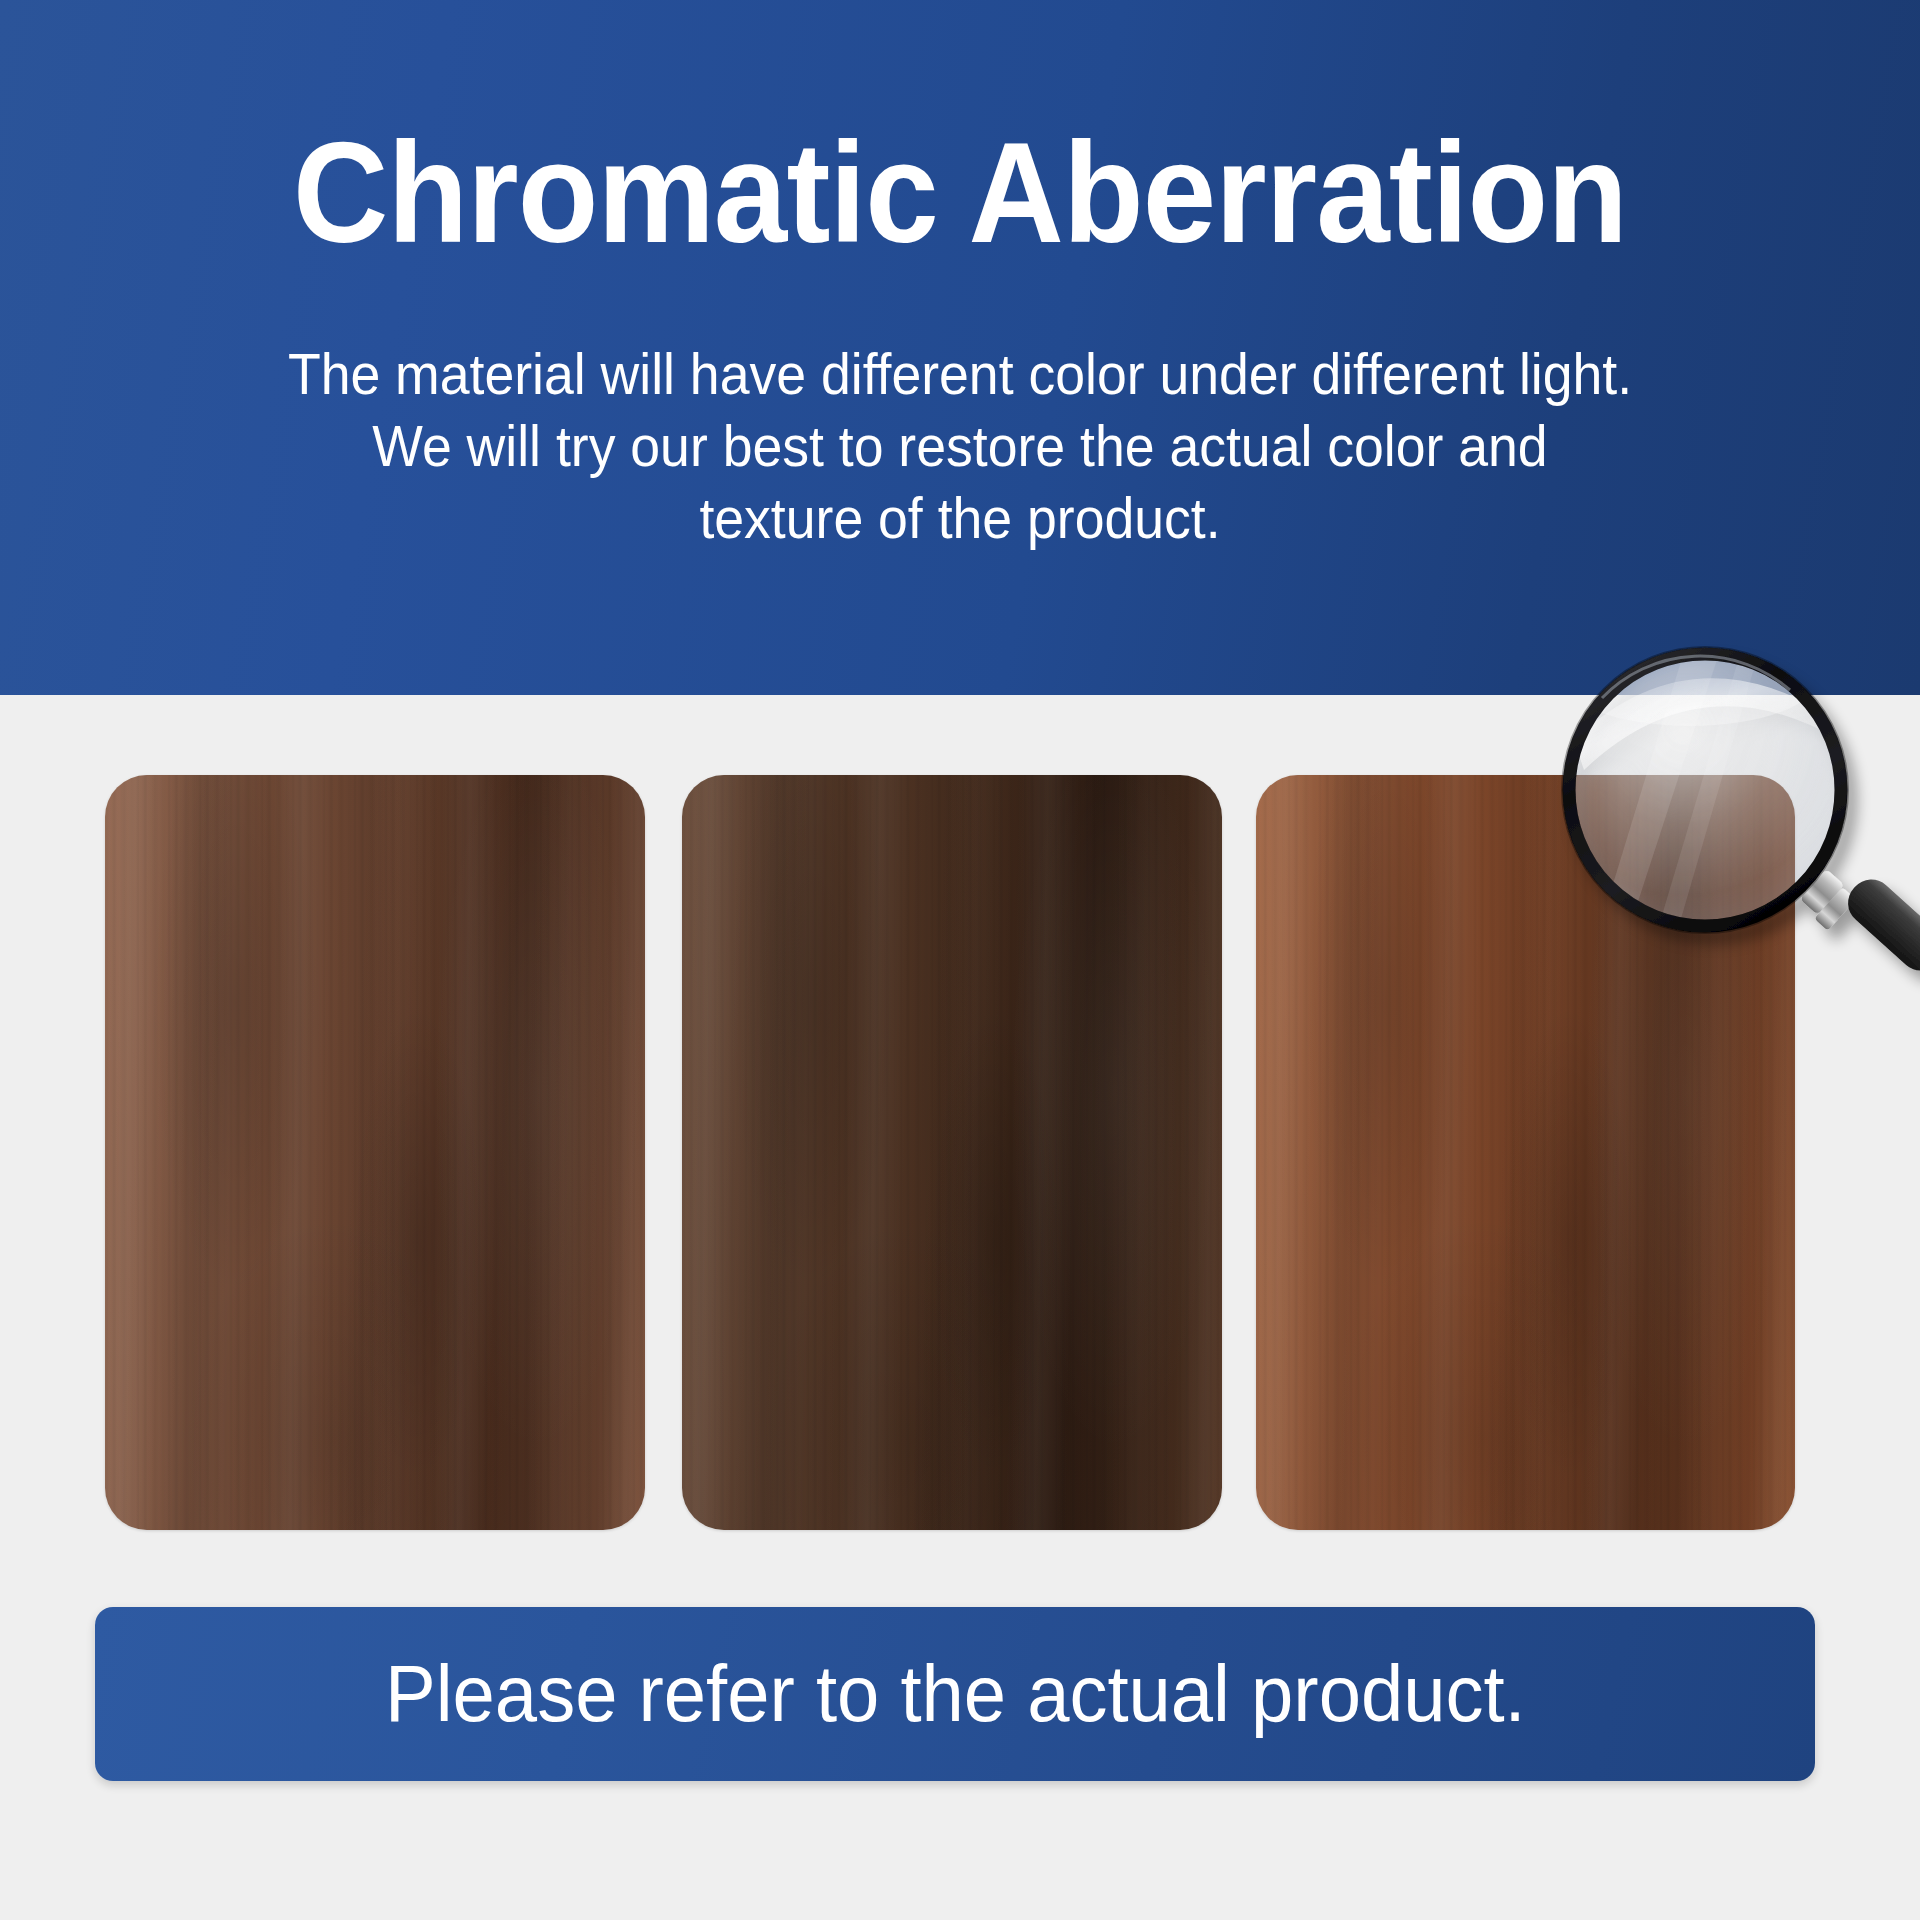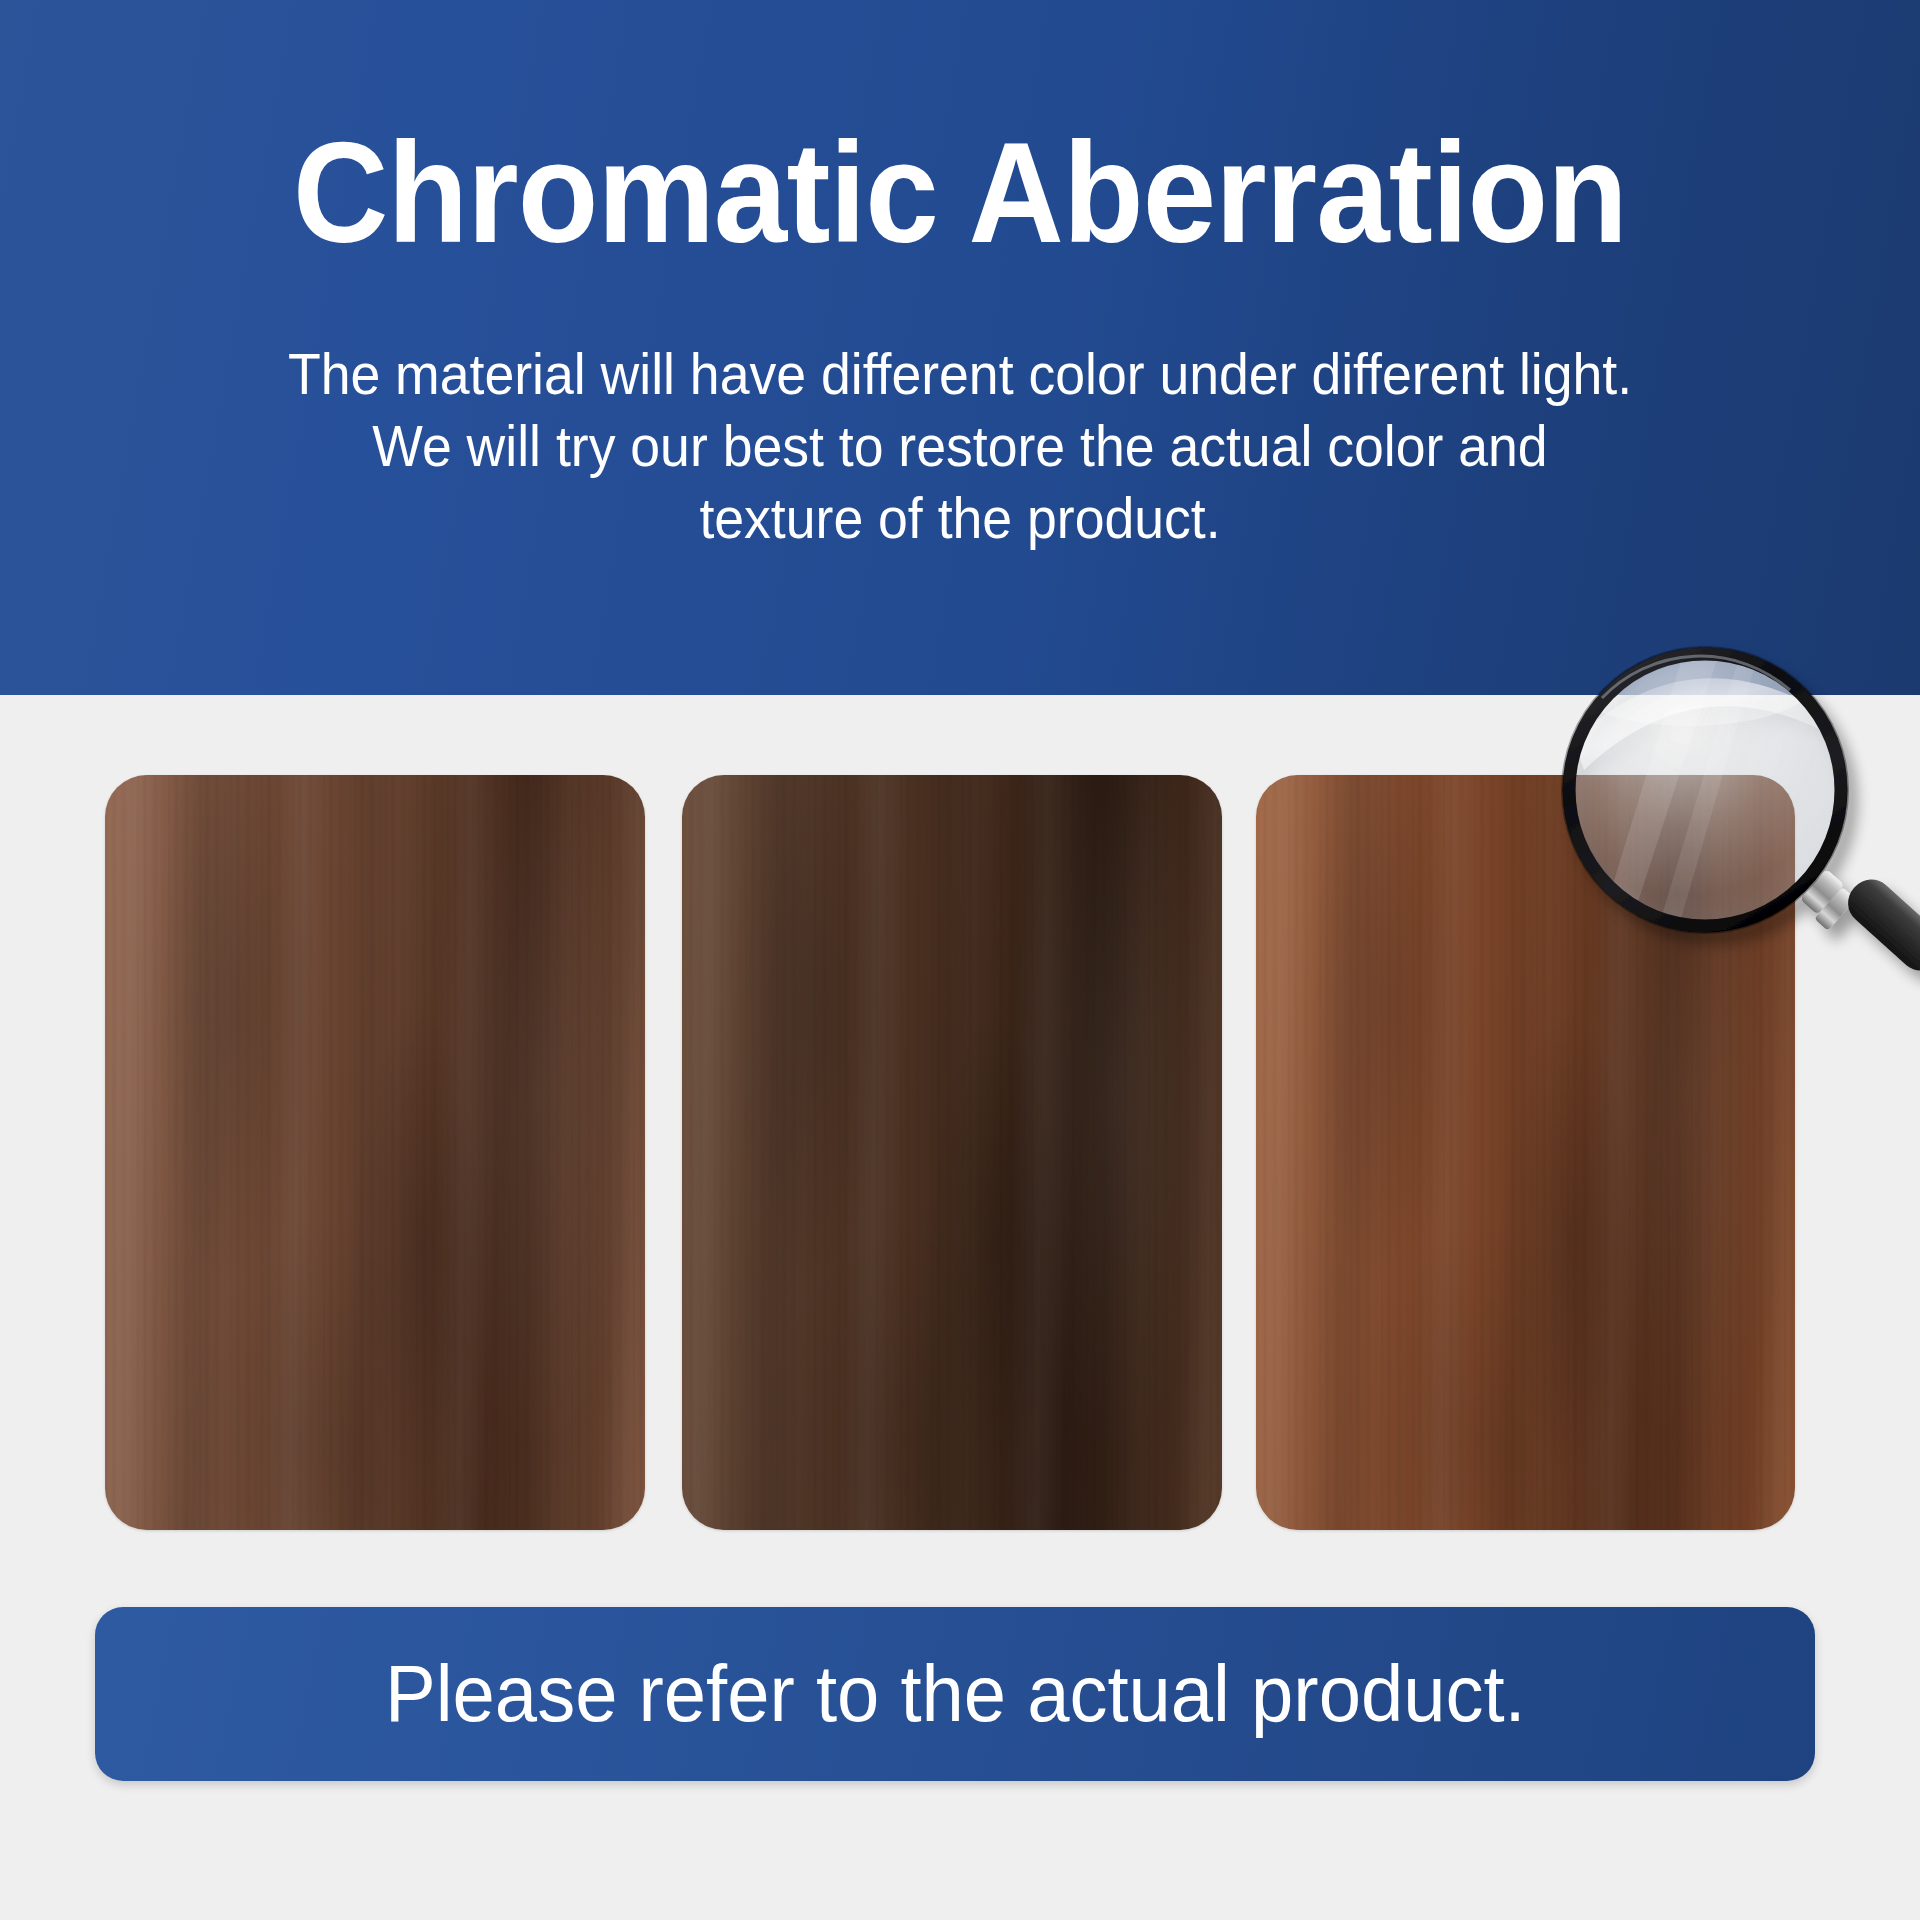--- a/index.html
+++ b/index.html
@@ -92,21 +92,21 @@
 
   
   .magnifier{
     position:absolute;left:1540px;top:620px;width:380px;height:380px;
     pointer-events:none;
   }
 
   
   .cta{
     position:absolute;left:95px;top:1607px;width:1720px;height:174px;
-    border-radius:28px;
+    border-radius:18px;
     background:linear-gradient(102deg,#2e5aa2 0%,#2a559c 28%,#254c8f 62%,#1f4380 100%);
     box-shadow:0 4px 10px rgba(0,0,0,.16);
     display:flex;align-items:center;justify-content:center;
   }
   .cta-label{
     color:#fff;
     font-size:80px;
     line-height:86px;
     font-weight:400;
     font-stretch:condensed;

